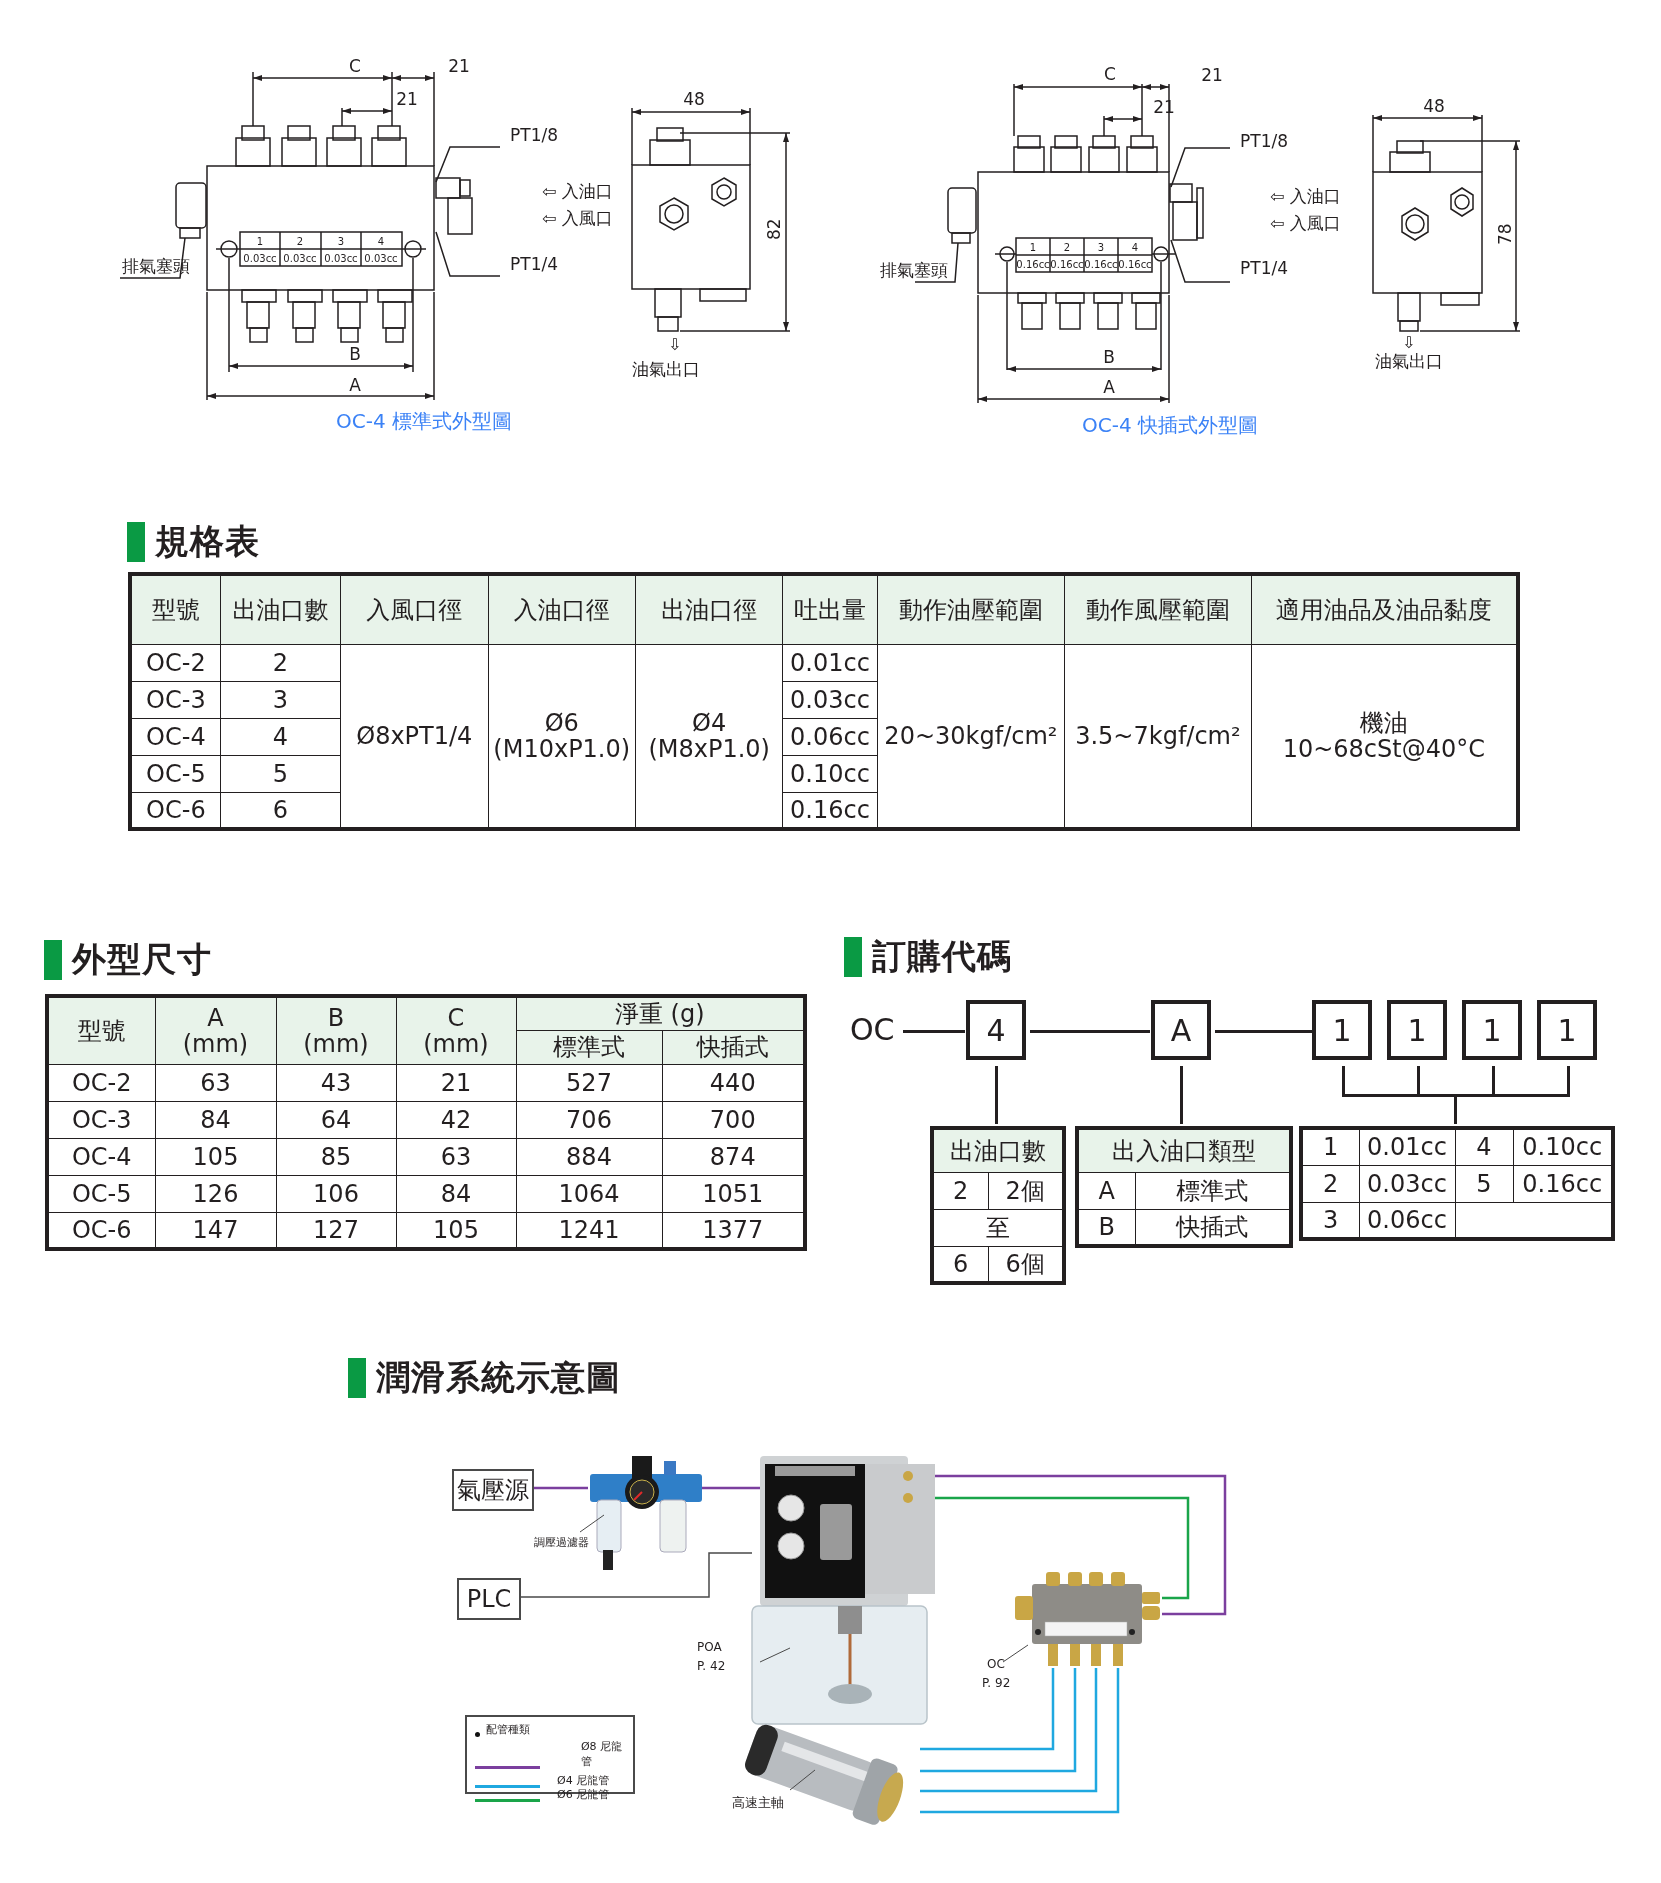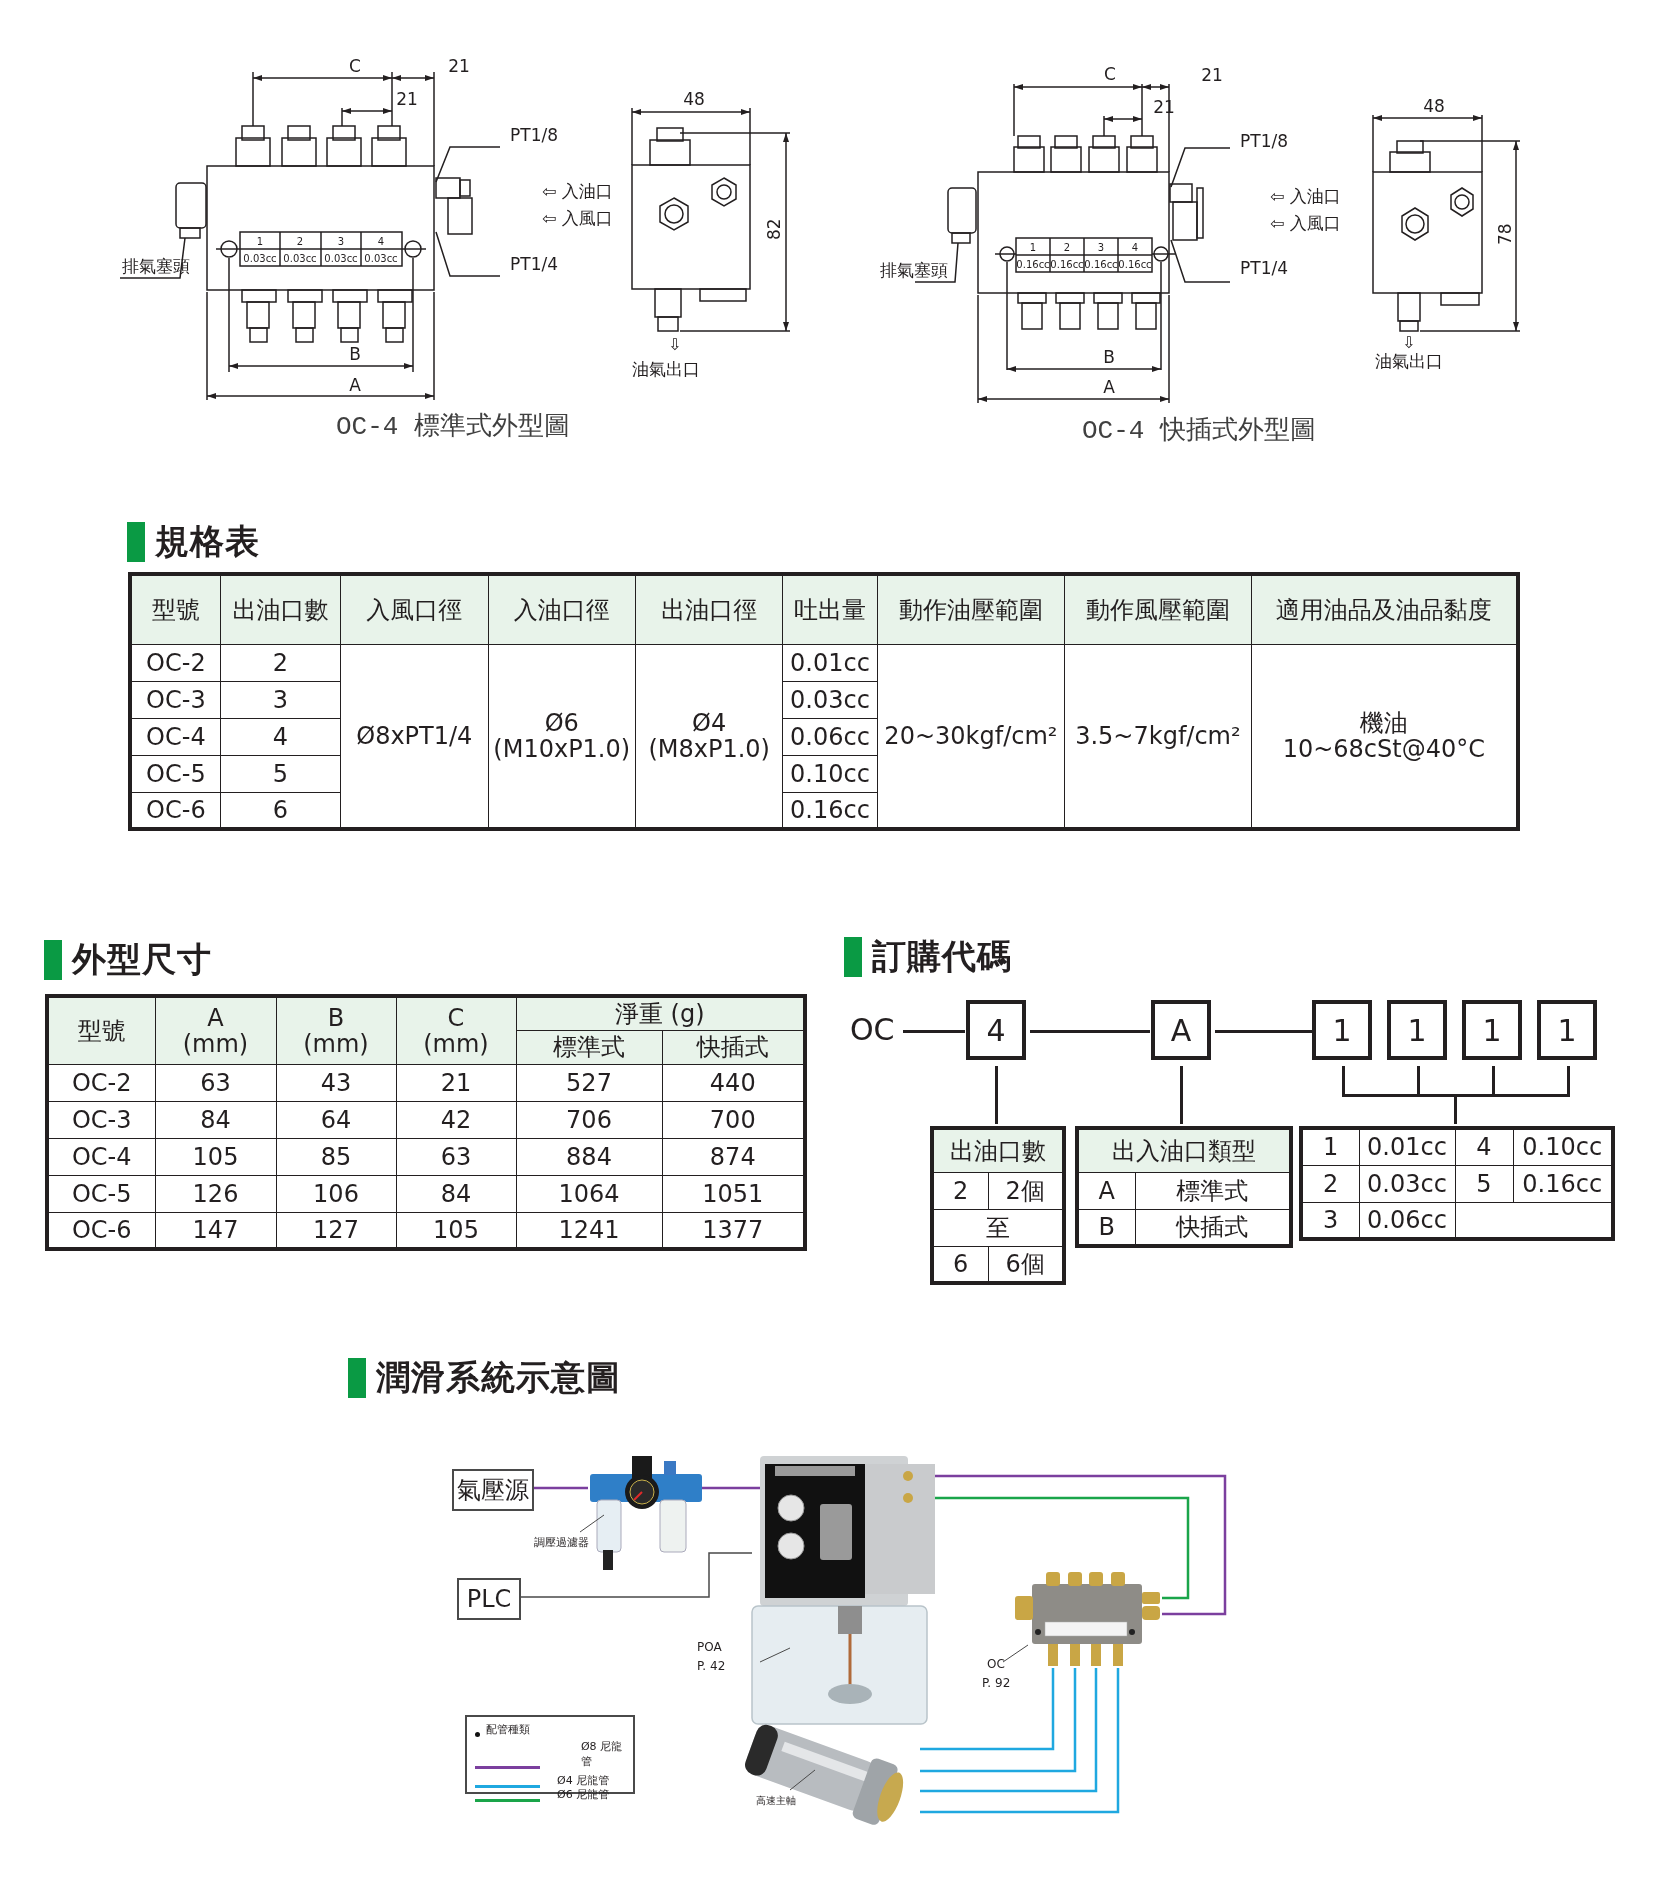--- a/index.html
+++ b/index.html
@@ -3,21 +3,21 @@
 <meta charset="utf-8">
 <style>
   * { box-sizing: border-box; margin: 0; padding: 0; }
   html, body { width: 1661px; height: 1883px; background: #ffffff; overflow: hidden; }
   body { position: relative; font-family: "DejaVu Sans", "Liberation Sans", sans-serif; color: #231f20; }
   .abs { position: absolute; }
 
   
   .drawing svg { position: absolute; left: 0; top: 0; }
   .draw-text { font-family: "DejaVu Sans", sans-serif; fill: #231f20; }
-  .caption { position: absolute; font-size: 26px; color: #404040; white-space: nowrap; font-family: Liberation Mono, monospace; }
+  .caption { position: absolute; font-size: 20px; color: #3b82f6; white-space: nowrap; }
 
   
   .sec-head { position: absolute; display: flex; align-items: center; height: 40px; }
   .sec-head .bar { width: 18px; height: 40px; background: #0a9a44; margin-right: 10px; }
   .sec-head .title { font-size: 34px; font-weight: bold; color: #231f20; letter-spacing: 1px; }
 
   
   table { border-collapse: collapse; table-layout: fixed; position: absolute; font-family: "DejaVu Sans", sans-serif; }
   .spec-table { left: 128px; top: 572px; width: 1392px; border: 4px solid #231f20; }
   .spec-table th, .spec-table td { border: 1.5px solid #231f20; text-align: center; font-size: 24px; font-weight: normal; color: #231f20; }
@@ -614,21 +614,21 @@
   </g>
 </svg>
 
 <div class="label-box" style="left:452px;top:1469px;width:82px;height:42px;">氣壓源</div>
 <div class="label-box" style="left:457px;top:1578px;width:64px;height:42px;">PLC</div>
 <div class="small-label" style="left:534px;top:1535px;font-size:11px;">調壓過濾器</div>
 <div class="small-label" style="left:697px;top:1640px;">POA</div>
 <div class="small-label" style="left:697px;top:1659px;">P. 42</div>
 <div class="small-label" style="left:987px;top:1657px;">OC</div>
 <div class="small-label" style="left:982px;top:1676px;">P. 92</div>
-<div class="small-label" style="left:756px;top:1794px;font-size:10px;">高速主軸</div>
+<div class="small-label" style="left:732px;top:1794px;font-size:13px;">高速主軸</div>
 
 <div class="legend">
   <div class="row" style="top:5px;">
     <span style="display:inline-block;width:5px;height:5px;border-radius:50%;background:#111;margin-right:6px;"></span>
     <span>配管種類</span>
   </div>
   <div class="row" style="top:22px;gap:24px;">
     <span class="swatch" id="sw0" style="background: rgb(123, 63, 158);"></span>
     <span>Ø8 尼龍管</span>
   </div>

